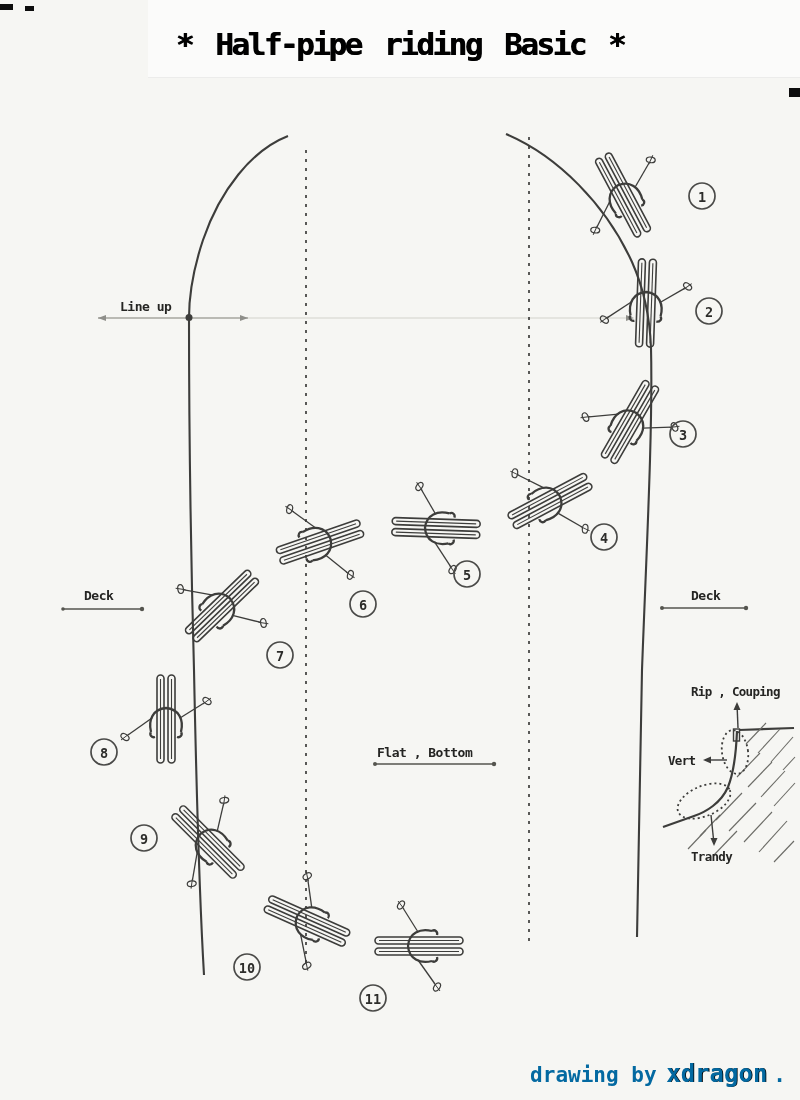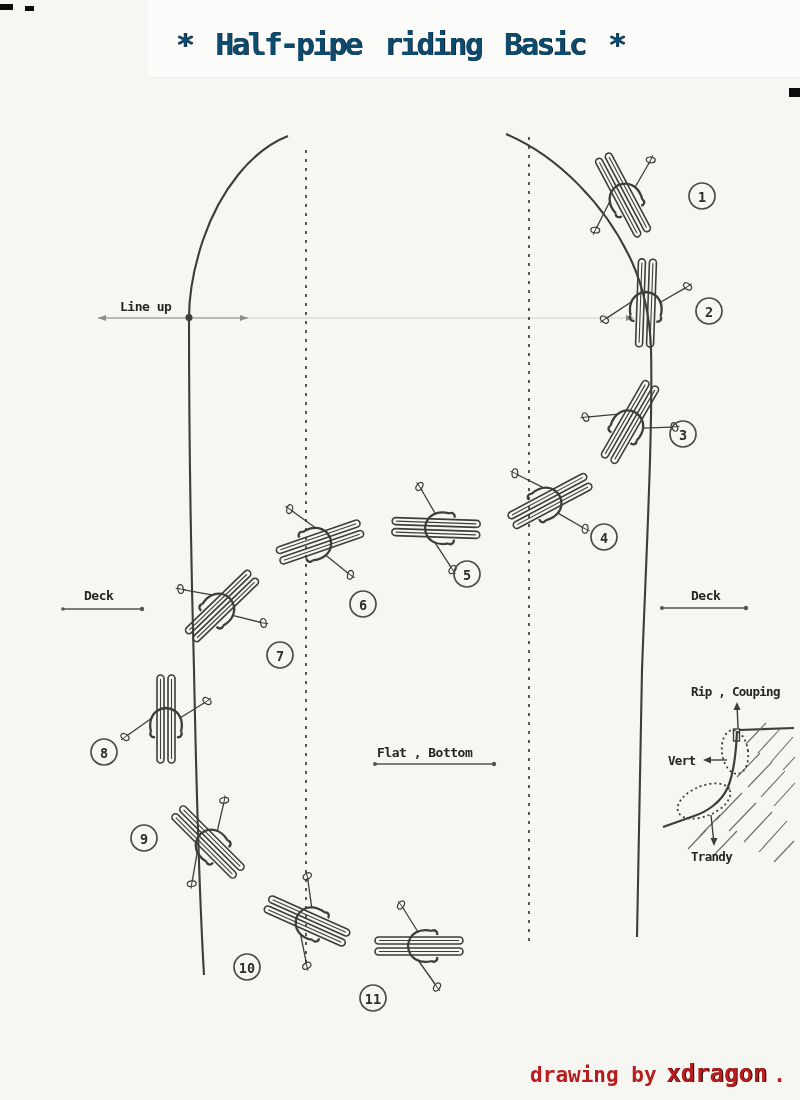--- a/index.html
+++ b/index.html
@@ -11,26 +11,26 @@
   }
   .title-band{
     position:absolute;left:148px;top:0;width:652px;height:77px;
     background:rgba(255,255,255,0.55);
     border-bottom:1px solid rgba(0,0,0,0.06);
   }
   .page-title{
     position:absolute;left:0;top:26px;width:800px;
     text-align:center;
     font-size:31px;font-weight:800;letter-spacing:-2.5px;word-spacing:7px;
-    color:#0c4a6e;text-shadow:0.6px 0 0 #0e0e0e;
+    color:#000000;text-shadow:0.6px 0 0 #0e0e0e;
     white-space:nowrap;
   }
   .footer{
     position:absolute;right:14px;top:1060px;
-    white-space:nowrap;color:#b91c1c;
+    white-space:nowrap;color:#0369a1;
   }
   .footer .prefix{font-size:21px;font-weight:600;}
   .footer .author{font-size:24px;font-weight:800;text-shadow:0.8px 0 0 #000;}
   .footer .suffix{font-size:21px;font-weight:800;margin-left:6px;}
   svg{position:absolute;left:0;top:0;}
   .ink{stroke:#3d3d3b;fill:none;}
   .lbl{
     font-family:"DejaVu Sans Mono","Liberation Mono",monospace;
     font-size:13px;font-weight:700;letter-spacing:-0.5px;
     fill:#252523;stroke:none;

